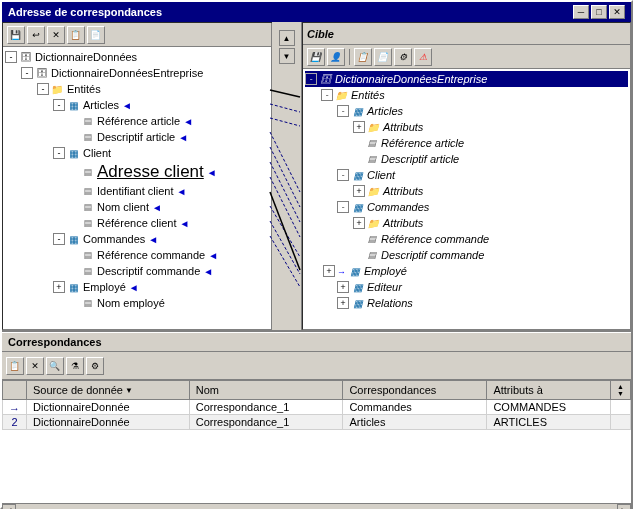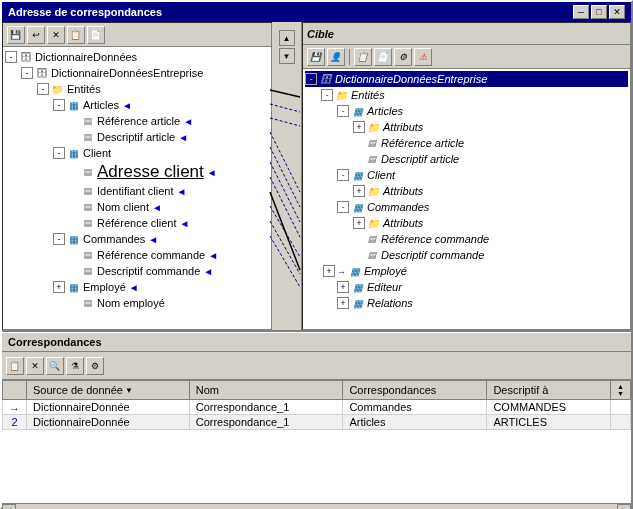--- a/index.html
+++ b/index.html
@@ -609,21 +609,21 @@
                 <span class="sort-indicator">▼</span>
               </div>
             </th>
             <th>
               <span>Nom</span>
             </th>
             <th>
               <span>Correspondances</span>
             </th>
             <th>
-              <span>Descriptif à</span>
+              <span>Attributs à</span>
             </th>
             <th style="width:14px;">
               <div style="display:flex;flex-direction:column;">
                 <span style="font-size:7px;">▲</span>
                 <span style="font-size:7px;">▼</span>
               </div>
             </th>
           </tr>
         </thead>
         <tbody id="corr-tbody">

